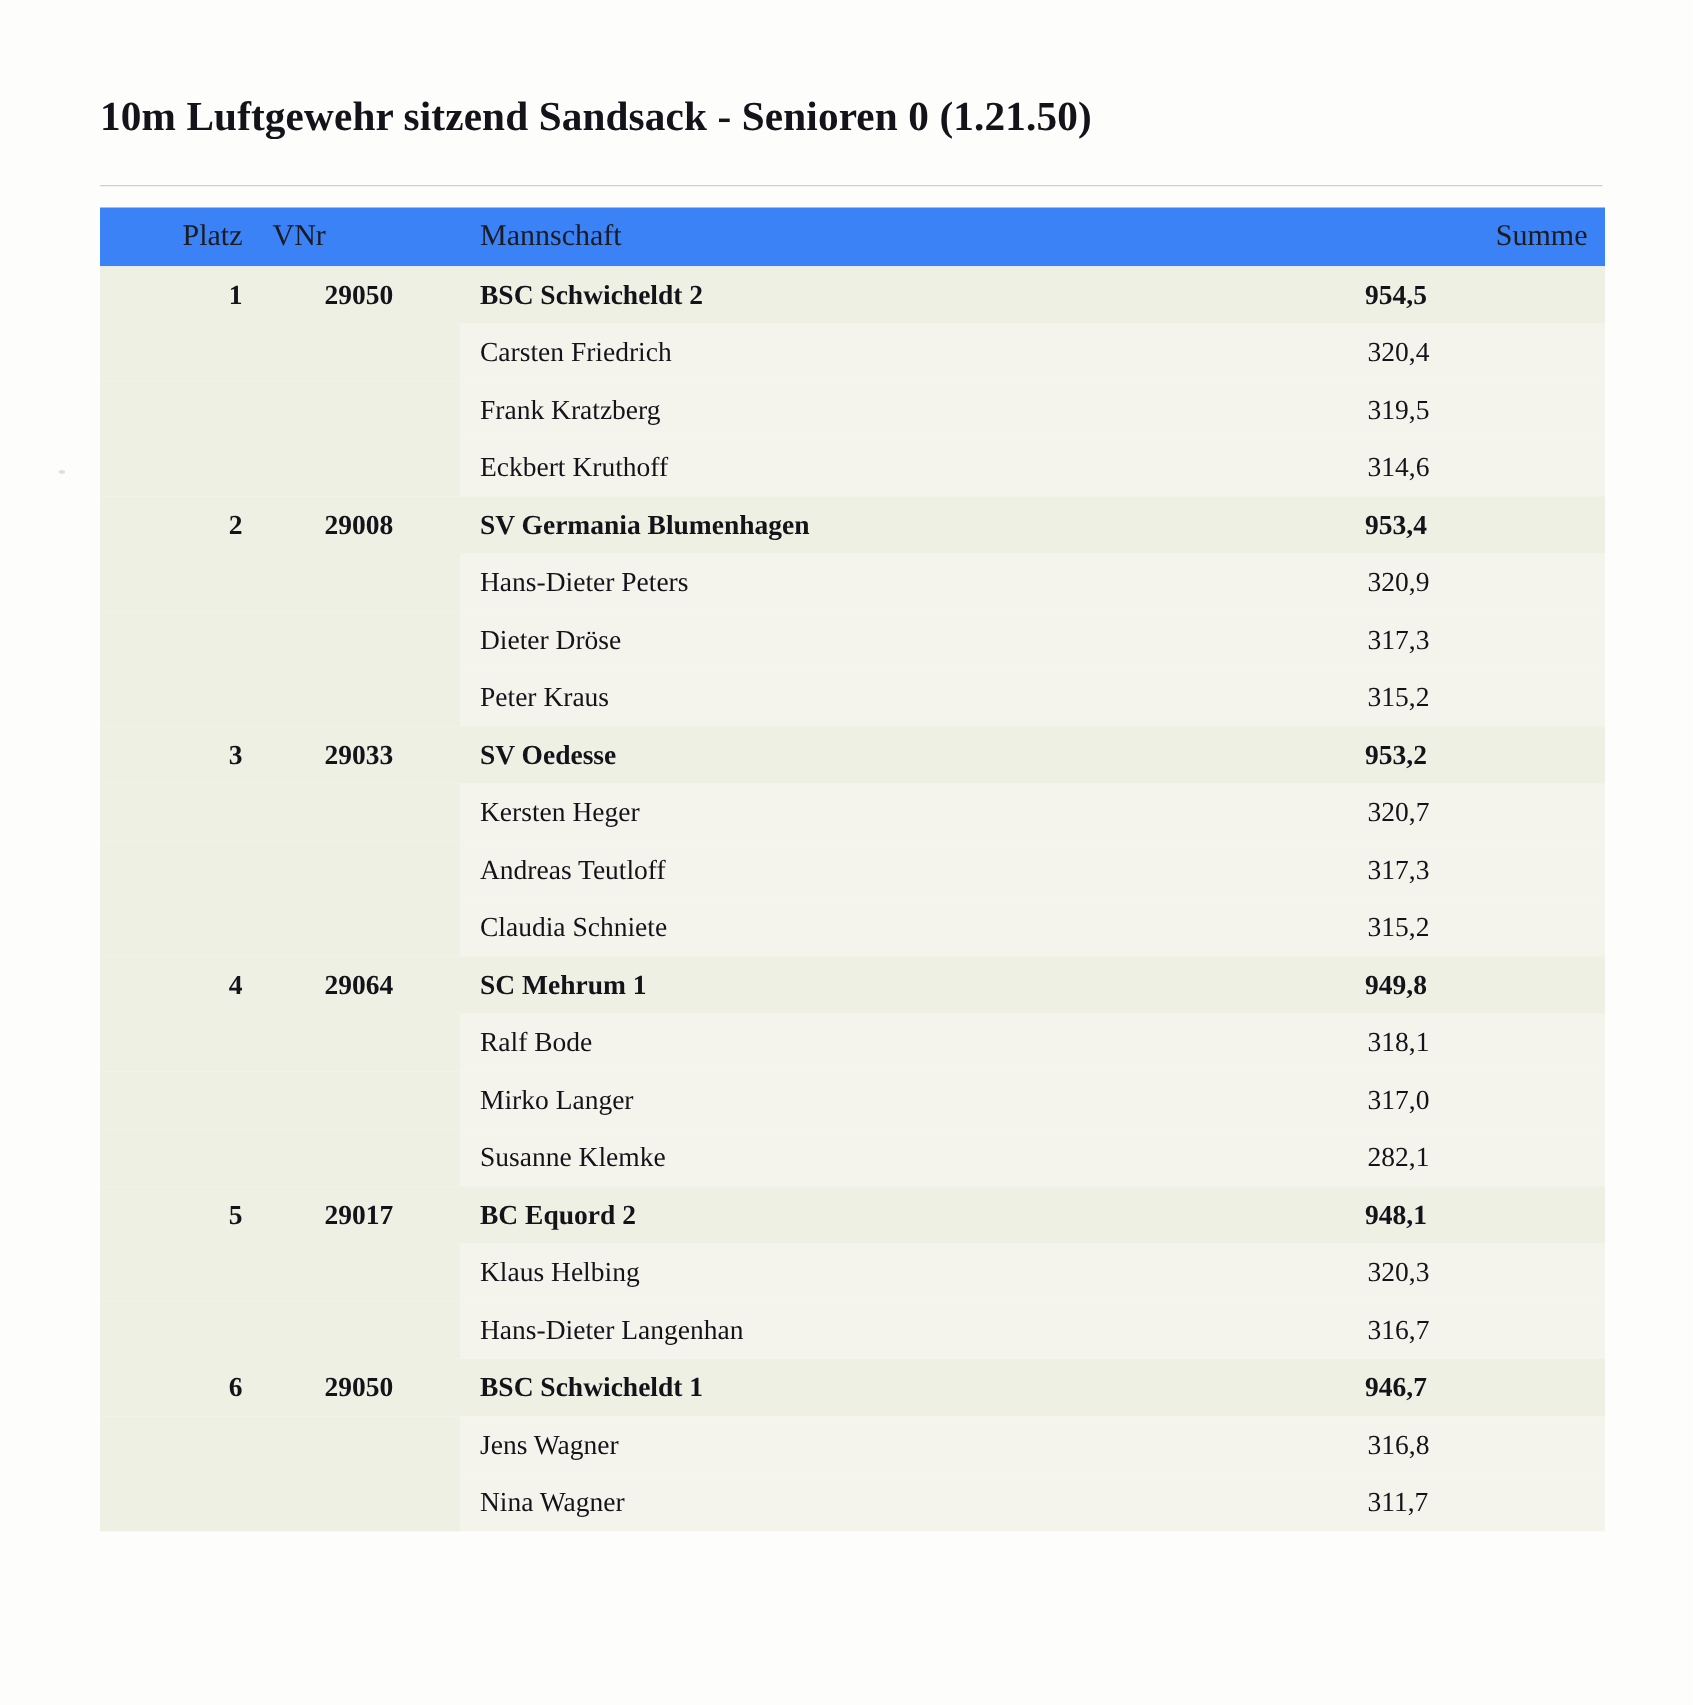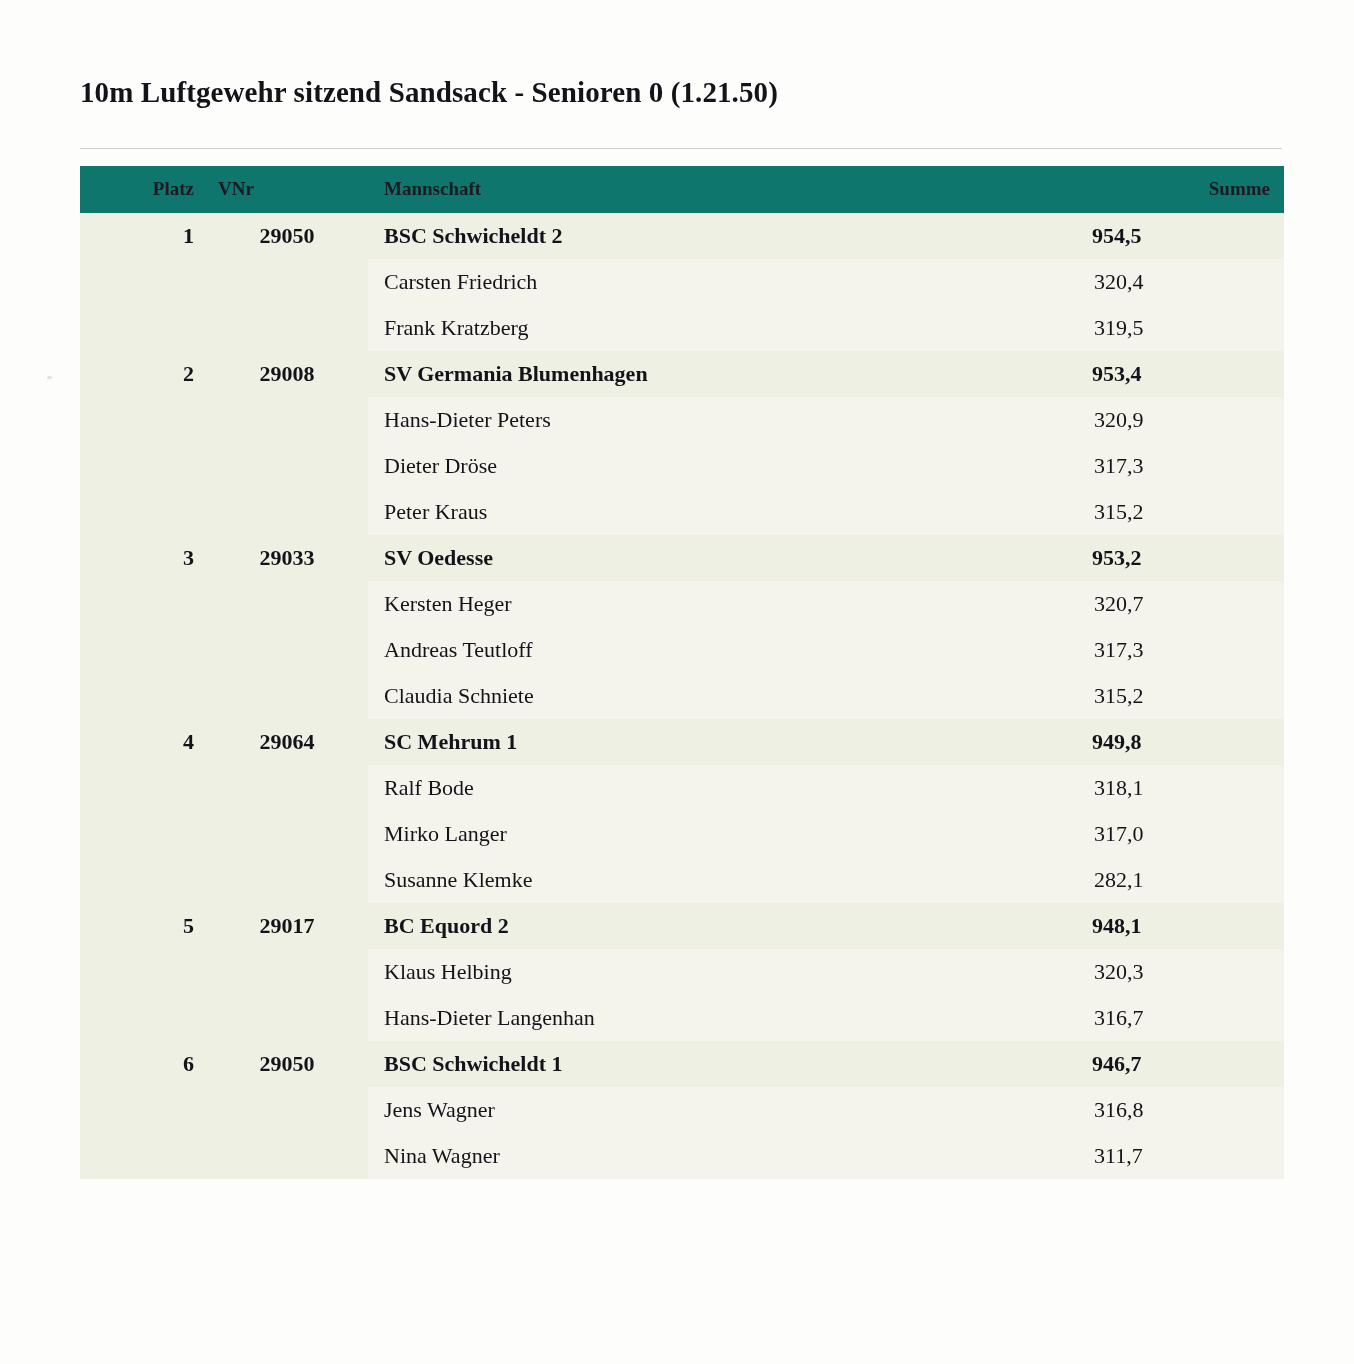--- a/index.html
+++ b/index.html
@@ -17,21 +17,21 @@
   .page {
     position: relative;
     width: 1354px;
     height: 1364px;
     background: #fdfdfb;
   }
   .doc-title {
     position: absolute;
     left: 80px;
     top: 76px;
-    font-size: 29px;
+    font-size: 33px;
     font-weight: bold;
     letter-spacing: 0.1px;
     white-space: nowrap;
   }
   .title-rule {
     position: absolute;
     left: 80px;
     right: 72px;
     top: 148px;
     height: 1px;
@@ -44,23 +44,23 @@
     width: 1204px;
     border-collapse: collapse;
     font-size: 22px;
   }
   table.results col.c-platz { width: 128px; }
   table.results col.c-vnr   { width: 160px; }
   table.results col.c-team  { width: 712px; }
   table.results col.c-summe { width: 204px; }
 
   thead th {
-    background: #0f766e;
-    font-weight: bold;
-    font-size: 19px;
+    background: #3b82f6;
+    font-weight: normal;
+    font-size: 24px;
     padding: 8px 12px 9px 12px;
     height: 30px;
     vertical-align: middle;
     color: #1b1b22;
   }
   thead th.h-platz { text-align: right; padding-right: 14px; }
   thead th.h-vnr   { text-align: left; padding-left: 10px; }
   thead th.h-team  { text-align: left; padding-left: 16px; }
   thead th.h-summe { text-align: right; padding-right: 14px; }
 
@@ -141,20 +141,26 @@
           <td class="cell-vnr"></td>
           <td class="cell-name">Carsten Friedrich</td>
           <td class="cell-score">320,4</td>
         </tr>
         <tr class="shooter-row">
           <td class="cell-platz"></td>
           <td class="cell-vnr"></td>
           <td class="cell-name">Frank Kratzberg</td>
           <td class="cell-score">319,5</td>
         </tr>
+        <tr class="shooter-row">
+          <td class="cell-platz"></td>
+          <td class="cell-vnr"></td>
+          <td class="cell-name">Eckbert Kruthoff</td>
+          <td class="cell-score">314,6</td>
+        </tr>
         <tr class="team-row">
           <td class="cell-platz">2</td>
           <td class="cell-vnr">29008</td>
           <td class="cell-name">SV Germania Blumenhagen</td>
           <td class="cell-sum">953,4</td>
         </tr>
         <tr class="shooter-row">
           <td class="cell-platz"></td>
           <td class="cell-vnr"></td>
           <td class="cell-name">Hans-Dieter Peters</td>

